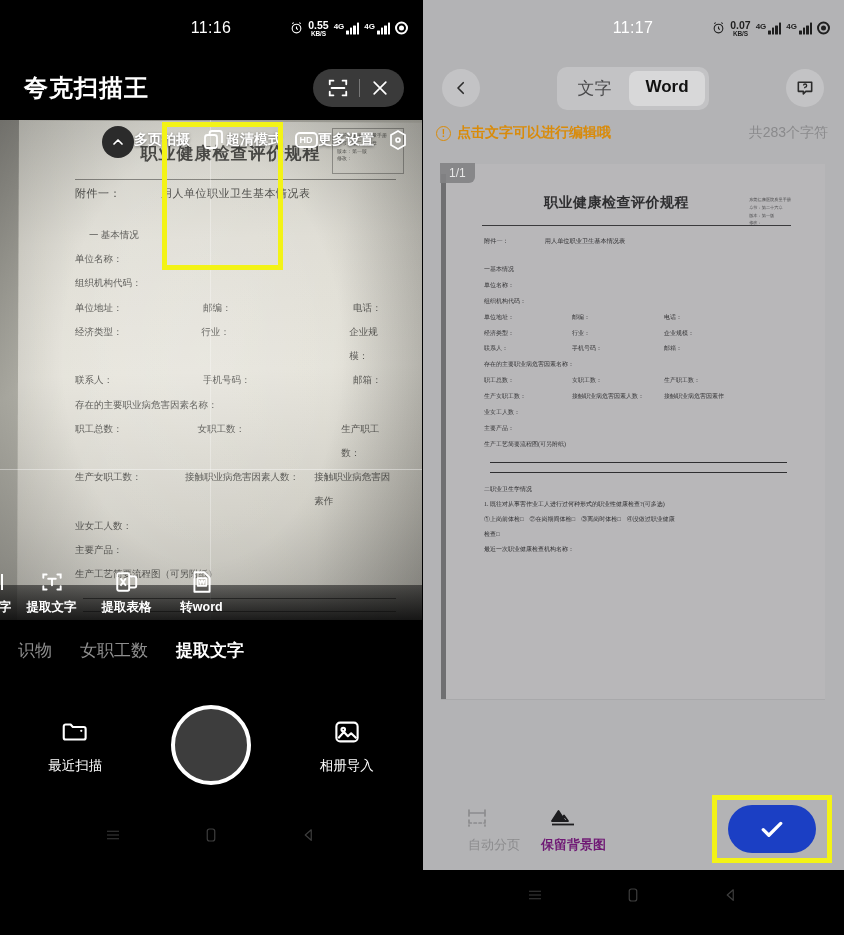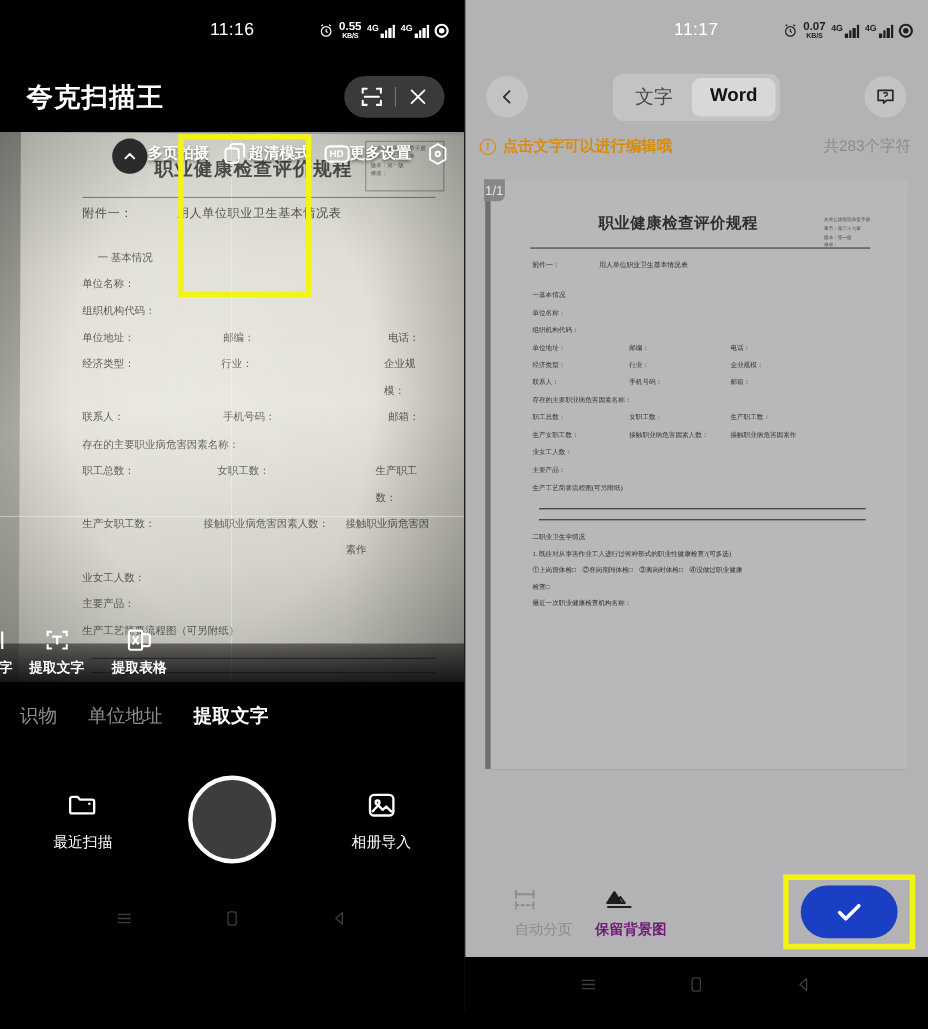--- a/index.html
+++ b/index.html
@@ -169,21 +169,21 @@
   .warn-ico {
     width:15px; height:15px; border-radius:50%; border:1.6px solid #d98b0a;
     display:flex; align-items:center; justify-content:center; font-size:10px; font-weight:700;
   }
   .hint-right { color: #8a8a8c; font-size: 14px; }
 
   .page-area { position: relative; margin-top: 22px; }
   .page-badge {
     position: absolute; left: 18px; top: -1px; z-index: 3;
     background: rgba(130,130,132,.9); color: #e7e7e7; font-size: 12px;
-    padding: 3px 1px; border-radius: 0 0 6px 0;
+    padding: 3px 9px; border-radius: 0 0 6px 0;
   }
   .page-sheet {
     margin: 0 19px; height: 535px; position: relative; overflow: hidden;
     background: #b8b7b9;
     border-top: 10px solid #b8b7b9;
     box-shadow: 0 1px 0 rgba(0,0,0,.05);
   }
   .page-sheet::before {
     content:""; position:absolute; left:0; top:0; bottom:0; width: 5px; background: #6f6f71;
   }
@@ -412,25 +412,35 @@
         <div class="fn-item">
           <div class="ico">
             <svg width="26" height="26" viewBox="0 0 24 24" fill="none" stroke="#fff" stroke-width="1.8">
               <rect x="3" y="4" width="11" height="16" rx="1.5"></rect>
               <path d="M14 7h5a1.5 1.5 0 0 1 1.5 1.5v7A1.5 1.5 0 0 1 19 17h-5"></path>
               <path d="M6 8.5l5 7M11 8.5l-5 7"></path>
             </svg>
           </div>
           <div class="t">提取表格</div>
         </div>
+        <div class="fn-item">
+          <div class="ico">
+            <svg width="26" height="26" viewBox="0 0 24 24" fill="none" stroke="#fff" stroke-width="1.8" stroke-linejoin="round">
+              <path d="M5 3h9l5 5v13H5z"></path>
+              <path d="M8 8.5h8v7H8z" stroke-width="1.6"></path>
+              <path d="M9.6 10.2l1 3.6 1.4-3.6 1.4 3.6 1-3.6" stroke-width="1.3"></path>
+            </svg>
+          </div>
+          <div class="t">转word</div>
+        </div>
       </div>
 
       <div class="mode-tabs">
         <div class="mode-tab">识物</div>
-        <div class="mode-tab">单位地址</div>
+        <div class="mode-tab">女职工数</div>
         <div class="mode-tab active">提取文字</div>
       </div>
 
       <div class="hl-box" style="left:162px; top:2px; width:121px; height:148px;"></div>
     </div>
 
     <div class="bottom-bar">
       <div class="bb-item">
         <div class="ico">
           <svg width="30" height="30" viewBox="0 0 24 24" fill="none" stroke="#fff" stroke-width="1.7" stroke-linejoin="round">

